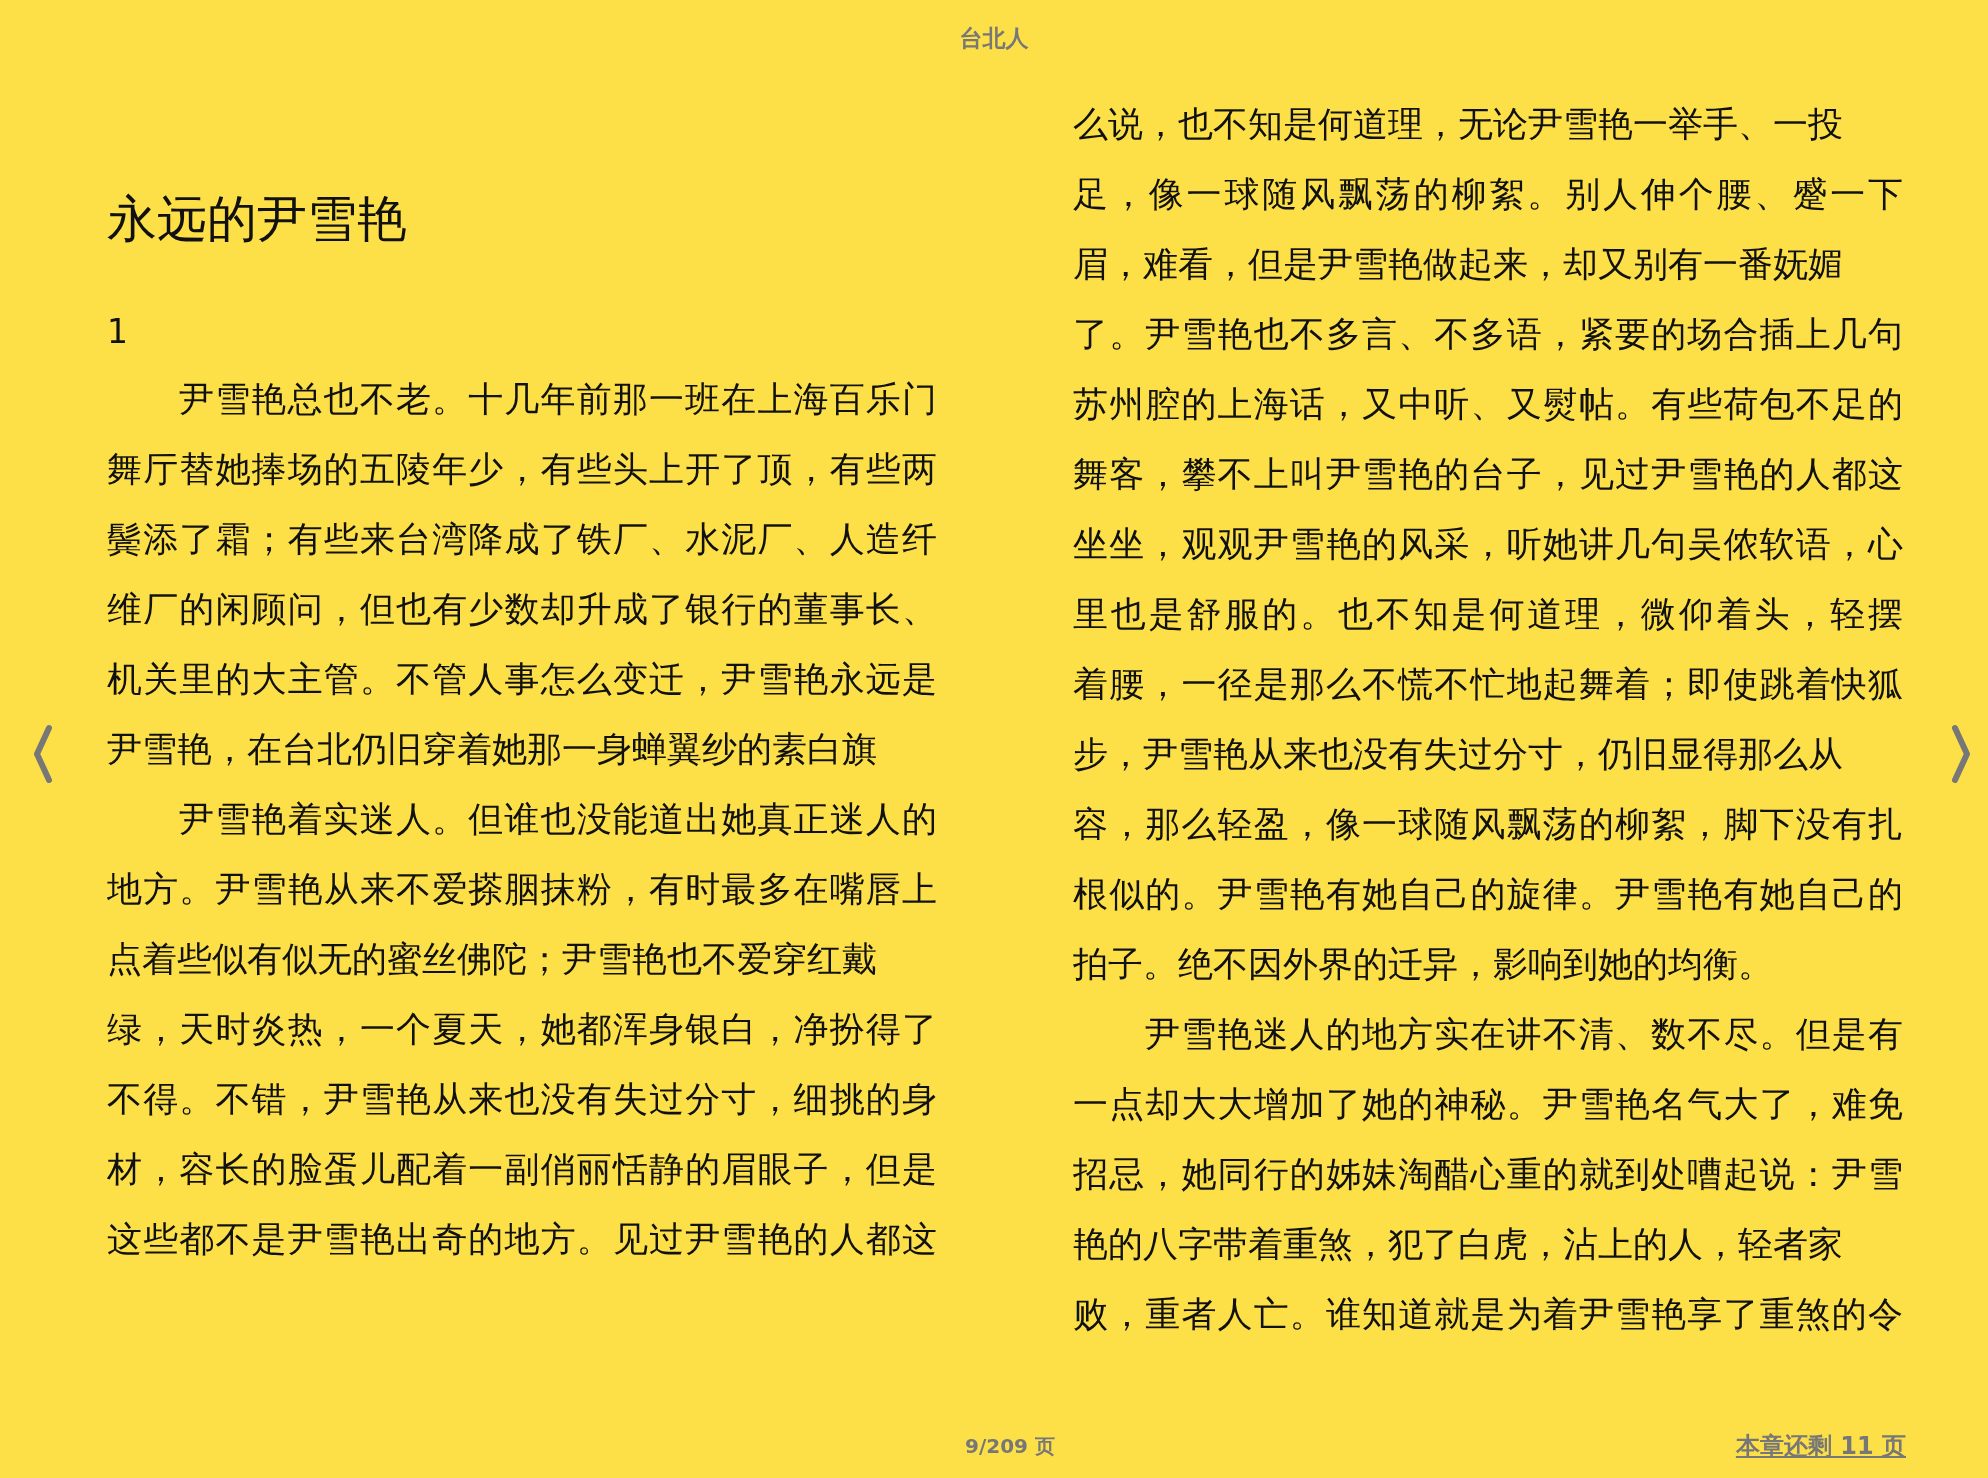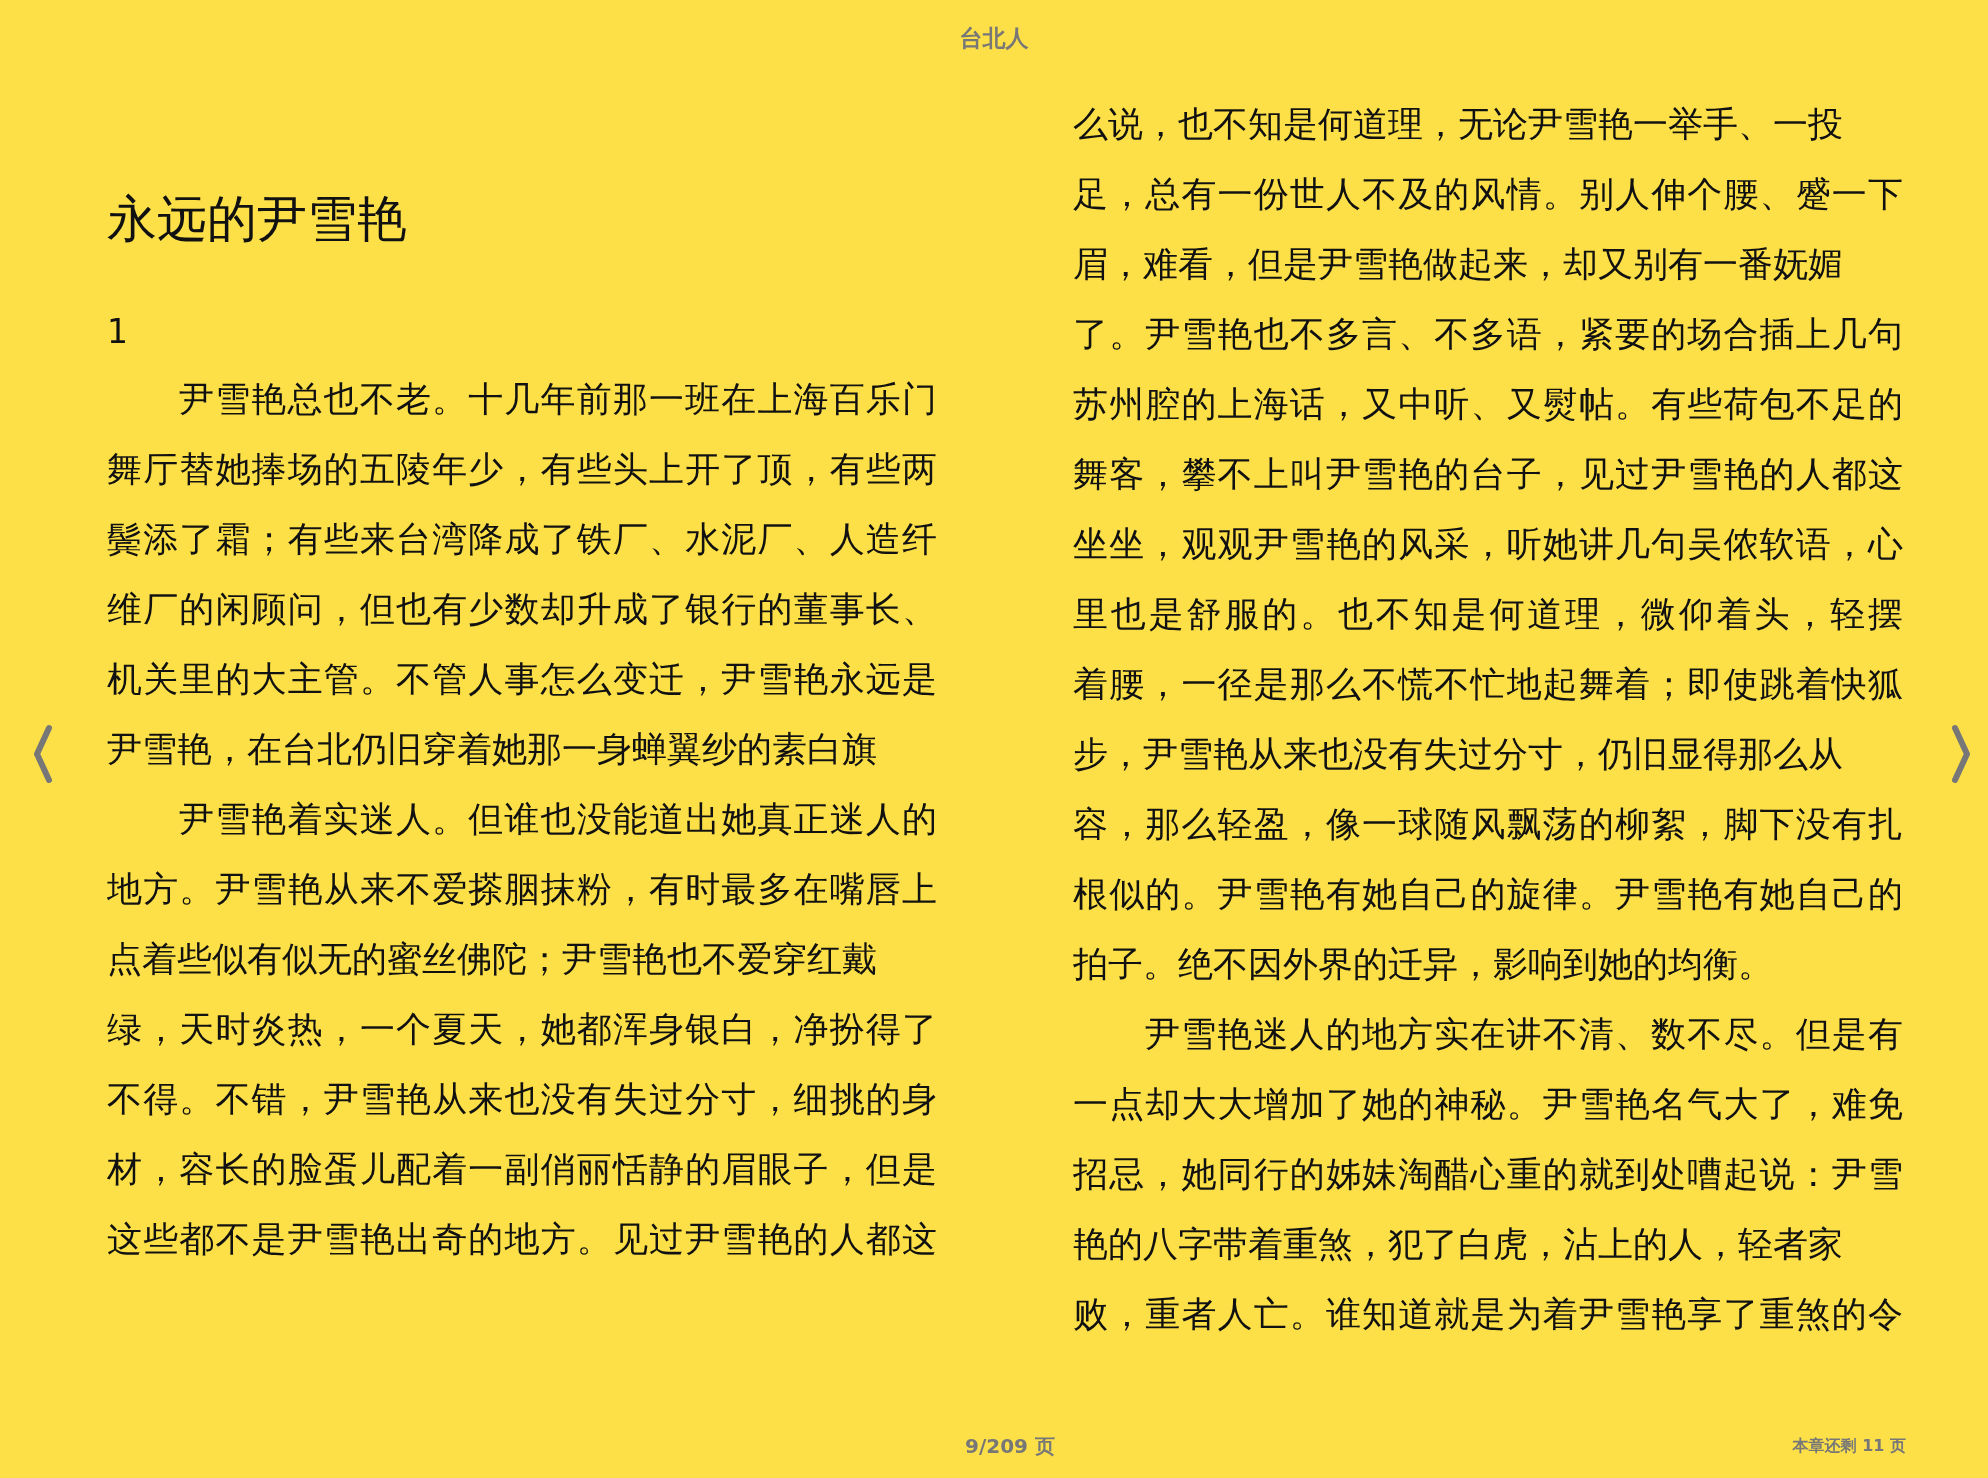--- a/index.html
+++ b/index.html
@@ -88,25 +88,26 @@
     text-align: center;
     font-size: 20px;
     font-weight: bold;
     color: #777777;
     line-height: 28px;
   }
   .footer-remaining {
     position: absolute;
     top: 1432px;
     right: 82px;
-    font-size: 16px;
+    font-size: 24px;
     font-weight: bold;
     color: #777777;
     line-height: 28px;
     white-space: nowrap;
+    text-decoration: underline;
   }
 </style>
 </head>
 <body>
 
 <div class="page">
 
   <div class="book-title">台北人</div>
 
   <div class="column col-left">
@@ -125,21 +126,21 @@
         <div class="line full">绿，天时炎热，一个夏天，她都浑身银白，净扮得了</div>
         <div class="line full">不得。不错，尹雪艳从来也没有失过分寸，细挑的身</div>
         <div class="line full">材，容长的脸蛋儿配着一副俏丽恬静的眉眼子，但是</div>
         <div class="line full">这些都不是尹雪艳出奇的地方。见过尹雪艳的人都这</div>
       </div>
   </div>
 
   <div class="column col-right">
     <div class="lines" id="right-lines">
         <div class="line">么说，也不知是何道理，无论尹雪艳一举手、一投</div>
-        <div class="line full">足，总有一份世人不及的风情。别人伸个腰、蹙一下</div>
+        <div class="line full">足，像一球随风飘荡的柳絮。别人伸个腰、蹙一下</div>
         <div class="line">眉，难看，但是尹雪艳做起来，却又别有一番妩媚</div>
         <div class="line full">了。尹雪艳也不多言、不多语，紧要的场合插上几句</div>
         <div class="line full">苏州腔的上海话，又中听、又熨帖。有些荷包不足的</div>
         <div class="line full">舞客，攀不上叫尹雪艳的台子，见过尹雪艳的人都这</div>
         <div class="line full">坐坐，观观尹雪艳的风采，听她讲几句吴侬软语，心</div>
         <div class="line full">里也是舒服的。也不知是何道理，微仰着头，轻摆</div>
         <div class="line full">着腰，一径是那么不慌不忙地起舞着；即使跳着快狐</div>
         <div class="line">步，尹雪艳从来也没有失过分寸，仍旧显得那么从</div>
         <div class="line full">容，那么轻盈，像一球随风飘荡的柳絮，脚下没有扎</div>
         <div class="line full">根似的。尹雪艳有她自己的旋律。尹雪艳有她自己的</div>

